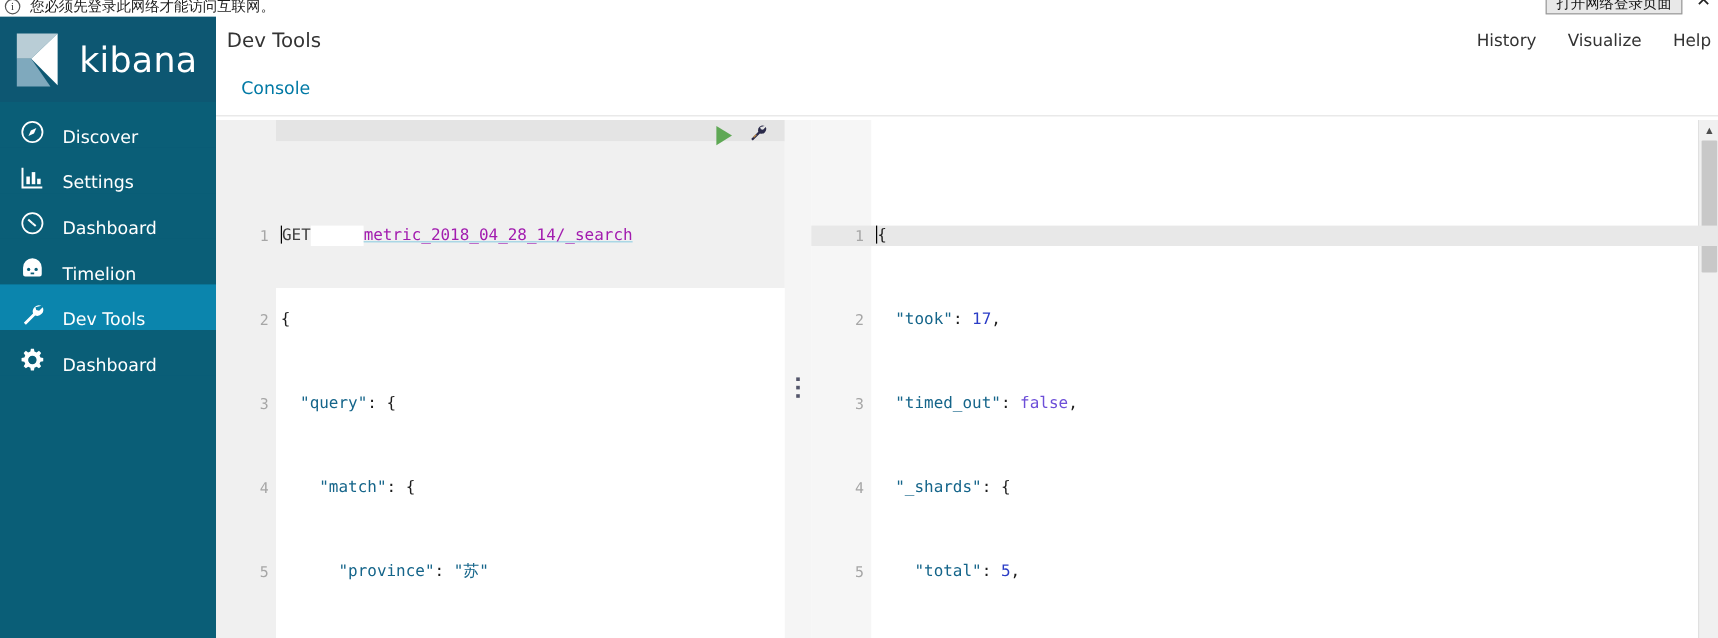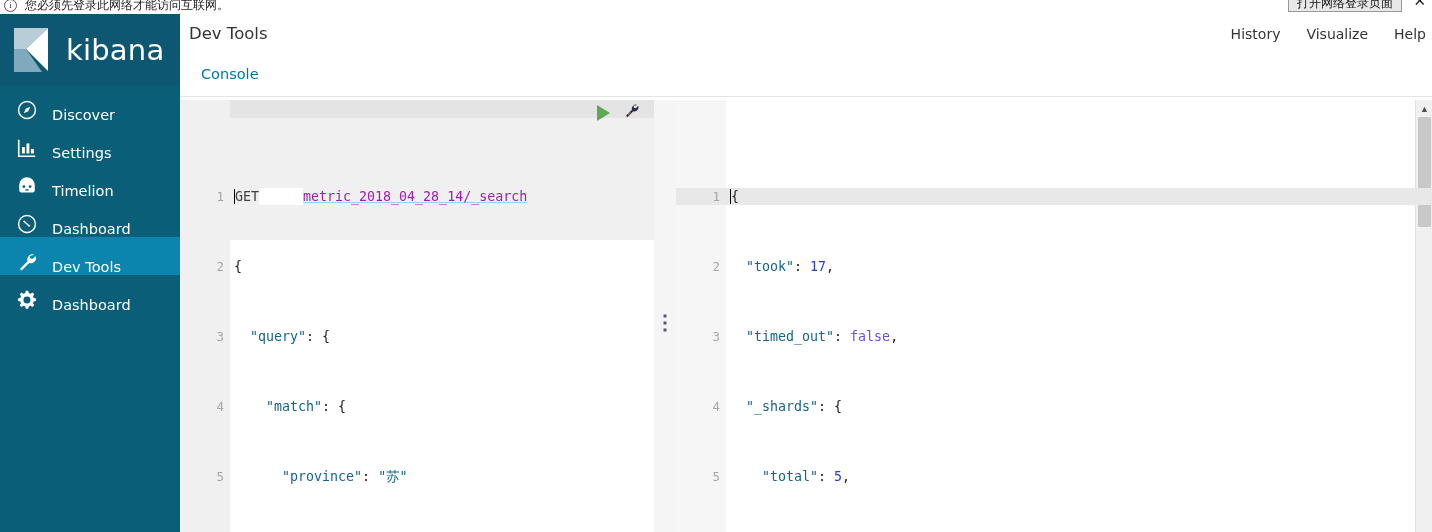--- a/index.html
+++ b/index.html
@@ -222,39 +222,39 @@
           <rect x="6.5" y="11" width="3.2" height="7" fill="#fff"></rect>
           <rect x="11.4" y="7" width="3.2" height="11" fill="#fff"></rect>
           <rect x="16.3" y="13" width="3.2" height="5" fill="#fff"></rect>
         </svg>
       </span>
       <span class="nav-label">Settings</span>
     </div>
 
     <div class="nav-item">
       <span class="nav-ico">
+        <svg width="22" height="22" viewBox="0 0 24 24" fill="none" stroke="#fff" stroke-width="1.6">
+          <circle cx="12" cy="12" r="9.2"></circle>
+          <path d="M12 12 L8.2 8.6" stroke-width="1.8"></path>
+          <path d="M12 12 L15 14.6" stroke-width="1.8"></path>
+        </svg>
+      </span>
+      <span class="nav-label">Dashboard</span>
+    </div>
+
+    <div class="nav-item">
+      <span class="nav-ico">
         <svg width="22" height="22" viewBox="0 0 24 24">
           <path d="M3.5 11 A8.5 8.5 0 0 1 20.5 11 L20.5 17 A2 2 0 0 1 18.5 19 L5.5 19 A2 2 0 0 1 3.5 17 Z" fill="#fff"></path>
           <circle cx="8.6" cy="12.6" r="1.5" fill="#0a5e77"></circle>
           <circle cx="15.4" cy="12.6" r="1.5" fill="#0a5e77"></circle>
           <rect x="10.4" y="15.4" width="3.2" height="1.6" fill="#0a5e77"></rect>
         </svg>
       </span>
       <span class="nav-label">Timelion</span>
-    </div>
-
-    <div class="nav-item">
-      <span class="nav-ico">
-        <svg width="22" height="22" viewBox="0 0 24 24" fill="none" stroke="#fff" stroke-width="1.6">
-          <circle cx="12" cy="12" r="9.2"></circle>
-          <path d="M12 12 L8.2 8.6" stroke-width="1.8"></path>
-          <path d="M12 12 L15 14.6" stroke-width="1.8"></path>
-        </svg>
-      </span>
-      <span class="nav-label">Dashboard</span>
     </div>
 
     <div class="nav-item active">
       <span class="nav-ico">
         <svg width="22" height="22" viewBox="0 0 24 24">
           <path d="M20.2 4.2 a5.6 5.6 0 0 0 -7.6 6.9 L4.2 19.5 l1.9 1.9 l8.4 -8.4 a5.6 5.6 0 0 0 6.9 -7.6 l-3.3 3.3 l-2.6 -0.7 l-0.7 -2.6 Z" fill="#fff"></path>
         </svg>
       </span>
       <span class="nav-label">Dev Tools</span>
     </div>

